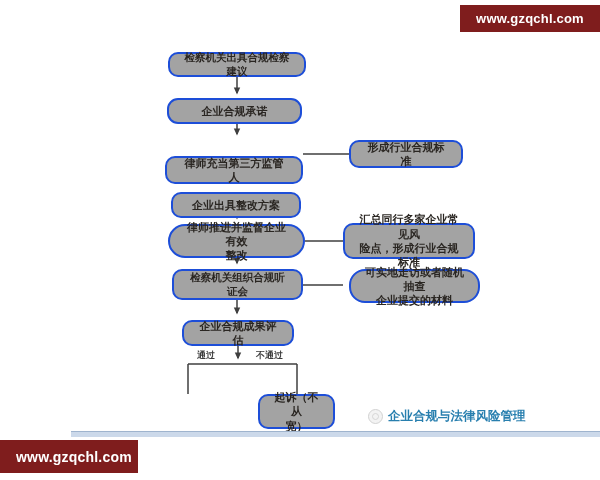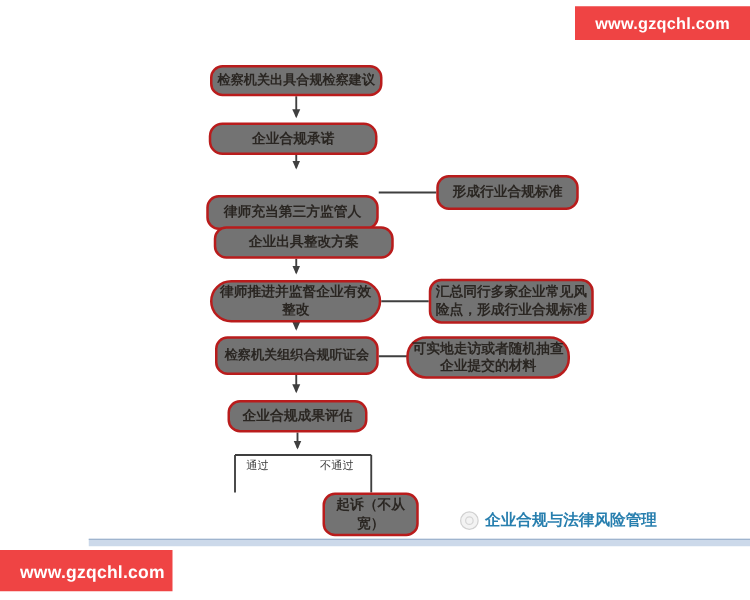--- a/index.html
+++ b/index.html
@@ -3,35 +3,35 @@
 <meta charset="utf-8">
 <style>
   html,body{margin:0;padding:0;background:#fff;}
   .canvas{
     position:relative;width:600px;height:480px;background:#ffffff;overflow:hidden;
     font-family:"Liberation Sans","DejaVu Sans",sans-serif;
   }
   
   .box{
     position:absolute;box-sizing:border-box;
-    background:#737373;border:2px solid #b91c1c;border-radius:10px;
+    background:#a3a3a3;border:2px solid #1d4ed8;border-radius:10px;
     display:flex;align-items:center;justify-content:center;text-align:center;
     font-weight:bold;color:#2a2622;font-size:11px;line-height:1.3;
-    padding:1px 3px;white-space:pre-line;
+    padding:1px 14px;white-space:pre-line;
   }
   .fs-105{font-size:10.5px;}
   
   .connectors{position:absolute;left:0;top:0;width:600px;height:480px;pointer-events:none;}
   
   .branch-label{
-    position:absolute;font-size:9px;font-weight:normal;color:#3c3c3c;white-space:nowrap;margin-top:17px;
+    position:absolute;font-size:9px;font-weight:bold;color:#3c3c3c;white-space:nowrap;
   }
   
   .url-bar{
-    position:absolute;box-sizing:border-box;background:#ef4444;color:#ffffff;
+    position:absolute;box-sizing:border-box;background:#7f1d1d;color:#ffffff;
     display:flex;align-items:center;font-weight:600;letter-spacing:.2px;
   }
   .url-bar--top{left:460px;top:5px;width:140px;height:27px;justify-content:center;font-size:13px;}
   .url-bar--bottom{left:0;top:440px;width:138px;height:33px;padding-left:16px;font-size:14px;}
   
   .divider{
     position:absolute;left:71px;top:431px;width:529px;height:6px;
     background:#ccd9ea;border-top:1px solid #9fb4ce;box-sizing:border-box;
   }
   
@@ -75,35 +75,35 @@
       <path d="M297,364 L297,394"></path>
     </g>
   </svg>
 
   <div class="box fs-105" style="left:168px;top:52px;width:138px;height:25px;">检察机关出具合规检察建议</div>
 
   <div class="box" style="left:167px;top:98px;width:135px;height:26px;border-radius:11px;">企业合规承诺</div>
 
   <div class="box" style="left:165px;top:140px;width:138px;height:28px;margin-top:16px;">律师充当第三方监管人</div>
 
-  <div class="box" style="left:171px;top:181px;width:144px;height:26px;">企业出具整改方案</div>
+  <div class="box" style="left:171px;top:192px;width:130px;height:26px;">企业出具整改方案</div>
 
   <div class="box" style="left:168px;top:224px;width:137px;height:34px;border-radius:17px;">律师推进并监督企业有效
 整改</div>
 
   <div class="box fs-105" style="left:172px;top:269px;width:131px;height:31px;">检察机关组织合规听证会</div>
 
   <div class="box" style="left:182px;top:320px;width:112px;height:26px;">企业合规成果评估</div>
 
   <div class="box" style="left:349px;top:140px;width:114px;height:28px;">形成行业合规标准</div>
 
   <div class="box" style="left:343px;top:223px;width:132px;height:36px;">汇总同行多家企业常见风
 险点，形成行业合规标准</div>
 
-  <div class="box" style="left:325px;top:269px;width:131px;height:34px;border-radius:16px;">可实地走访或者随机抽查
+  <div class="box" style="left:349px;top:269px;width:131px;height:34px;border-radius:16px;">可实地走访或者随机抽查
 企业提交的材料</div>
 
   <span class="branch-label" style="left:197px;top:349px;">通过</span>
   <span class="branch-label" style="left:256px;top:349px;">不通过</span>
 
 
   <div class="box" style="left:258px;top:394px;width:77px;height:35px;">起诉（不从
 宽）</div>
 
   <div class="watermark">

